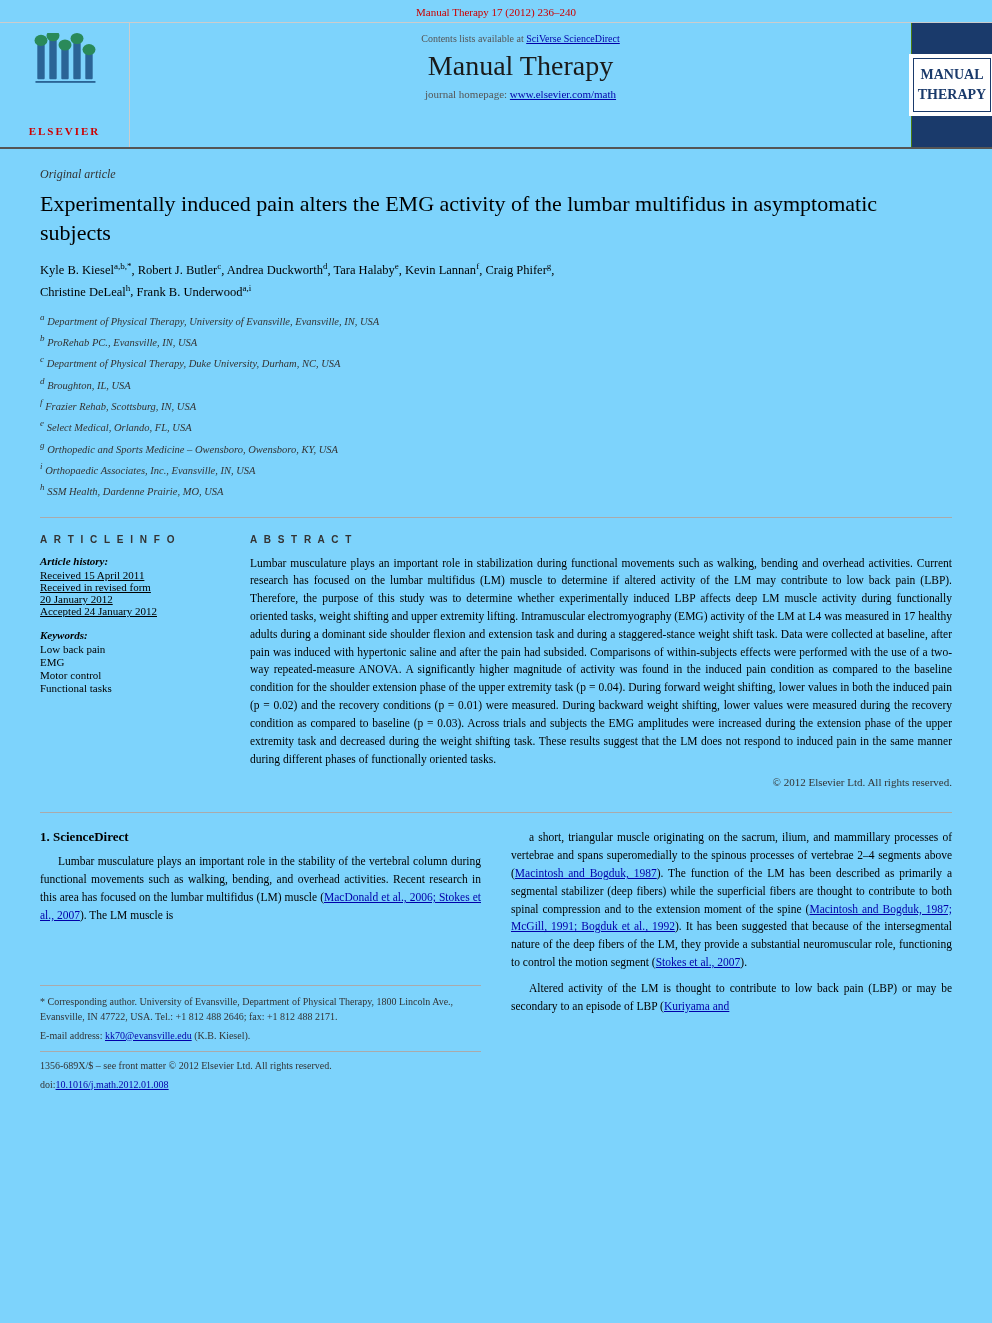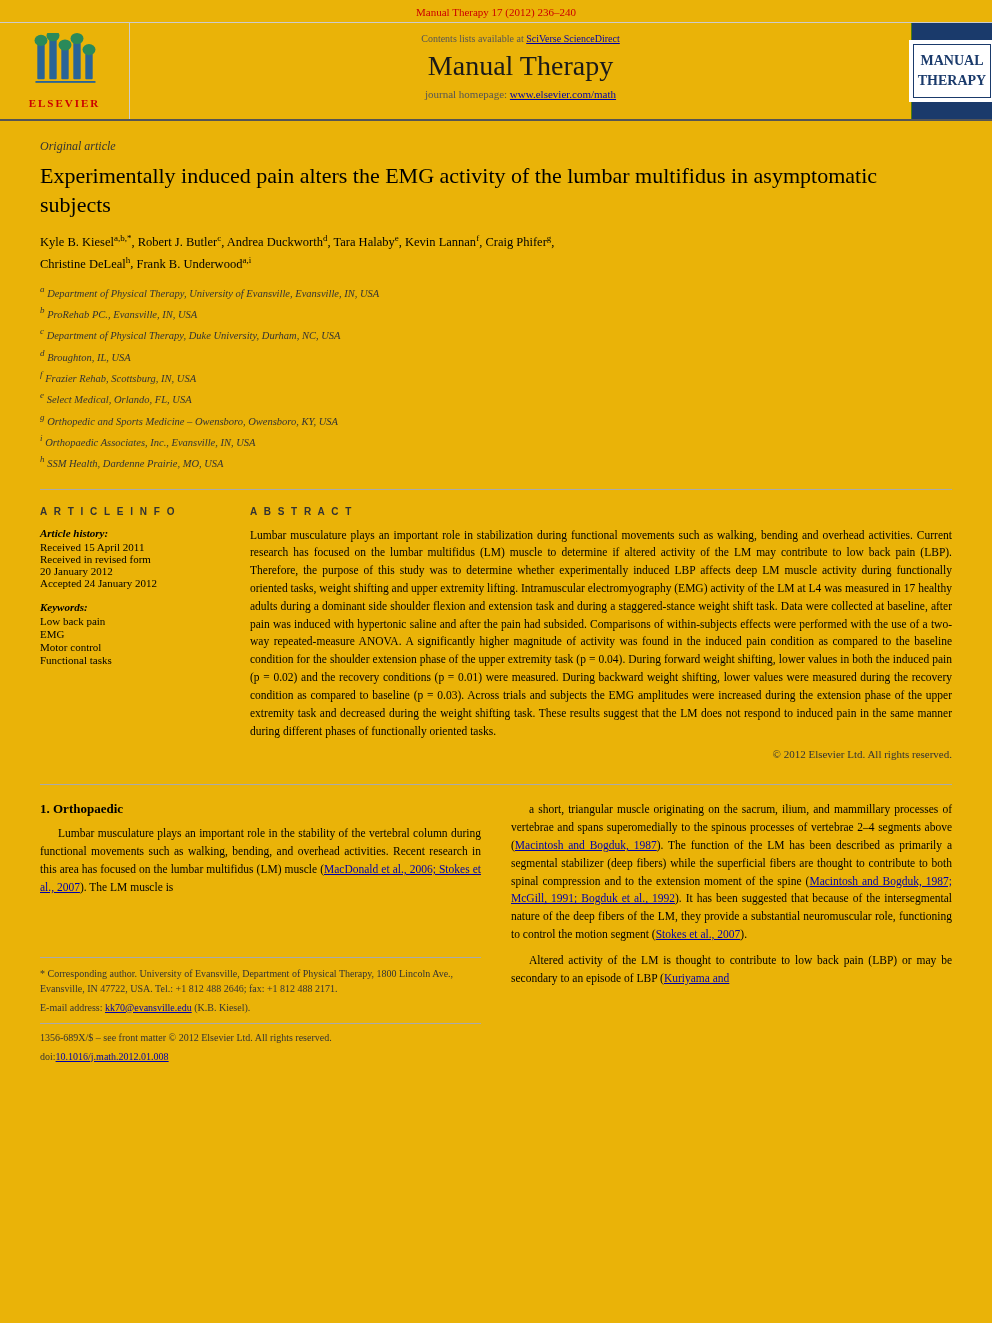--- a/index.html
+++ b/index.html
@@ -8,21 +8,21 @@
       font-family: "Times New Roman", Times, serif;
       font-size: 13px;
       color: #000;
       width: 992px;
       min-height: 1323px;
     }
 
     .page {
       width: 992px;
       min-height: 1323px;
-      background: #eab308;
+      background: #7dd3fc;
       padding: 0;
     }
 
     
     .journal-header {
       text-align: center;
       padding: 6px 0 4px;
       font-size: 11px;
       color: #c00;
       border-bottom: 1px solid #ccc;
@@ -37,20 +37,21 @@
 
     .elsevier-logo {
       width: 130px;
       min-width: 130px;
       border-right: 1px solid #ccc;
       display: flex;
       flex-direction: column;
       align-items: center;
       justify-content: center;
       padding: 10px;
+      gap: 28px;
     }
 
     .elsevier-logo .logo-tree {
       width: 70px;
       height: 60px;
     }
 
     .elsevier-text {
       font-size: 11px;
       color: #c00;
@@ -209,20 +210,21 @@
       font-style: italic;
       font-weight: bold;
       font-size: 11px;
       margin-top: 8px;
       margin-bottom: 2px;
     }
 
     .info-value {
       font-size: 11px;
       color: #000;
+      text-decoration: underline;
     }
 
     .keywords-section {
       margin-top: 12px;
     }
 
     .keyword-item {
       font-size: 11px;
       color: #000;
       margin: 1px 0;
@@ -429,21 +431,21 @@
         <div class="copyright-line">© 2012 Elsevier Ltd. All rights reserved.</div>
       </div>
     </div>
 
     <div class="body-section">
       <div class="two-col-body">
 
         <div class="body-left">
           <div class="section-heading">
             <span>1.</span>
-            <span>Orthopaedic</span>
+            <span>ScienceDirect</span>
           </div>
           <div class="body-text">
             <p>Lumbar musculature plays an important role in the stability of the vertebral column during functional movements such as walking, bending, and overhead activities. Recent research in this area has focused on the lumbar multifidus (LM) muscle (<span class="ref-link">MacDonald et al., 2006; Stokes et al., 2007</span>). The LM muscle is</p>
           </div>
 
           <div style="margin-top: 60px;"></div>
           <div class="footnote-area">
             <div class="footnote-item">
               <span>* Corresponding author. University of Evansville, Department of Physical Therapy, 1800 Lincoln Ave., Evansville, IN 47722, USA. Tel.: +1 812 488 2646; fax: +1 812 488 2171.</span>
             </div>

